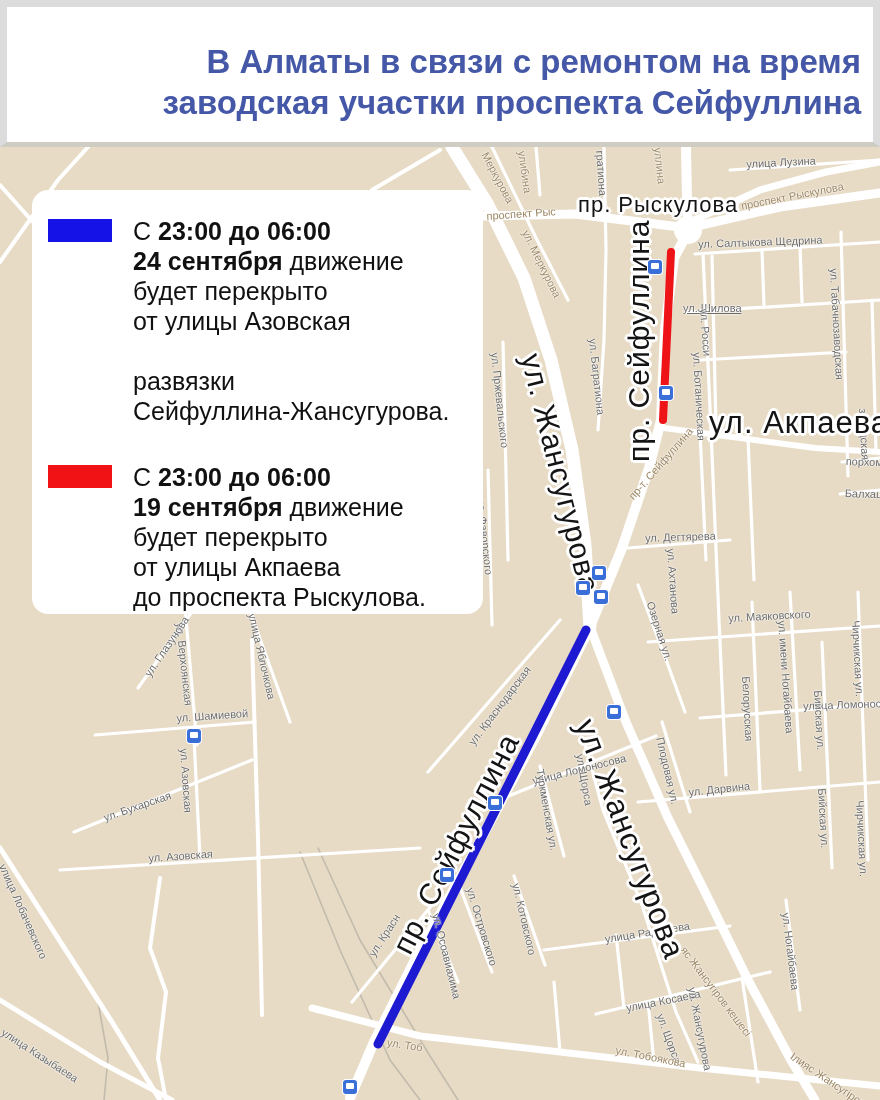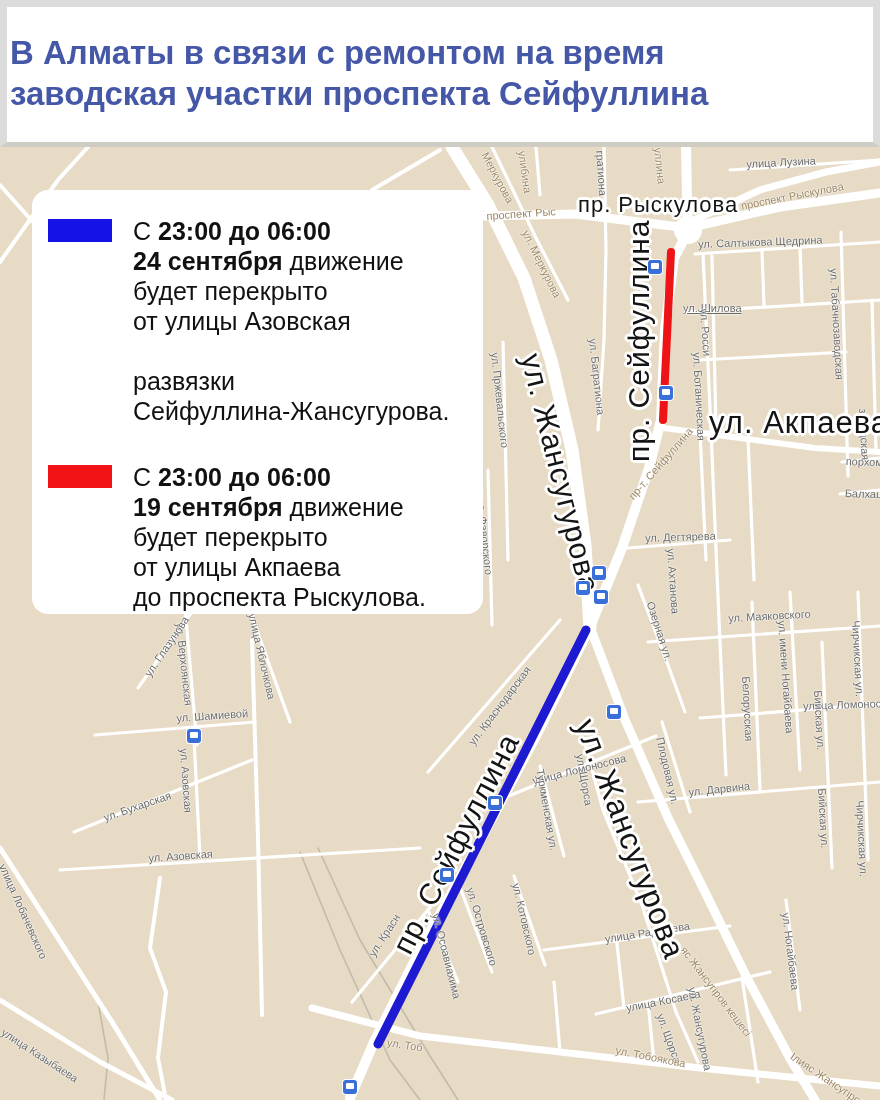--- a/index.html
+++ b/index.html
@@ -4,21 +4,21 @@
 <style>
   html,body{margin:0;padding:0;}
   body{width:880px;height:1100px;position:relative;overflow:hidden;
        font-family:"Liberation Sans","DejaVu Sans",sans-serif;background:#e7dbc5;}
   .page{position:absolute;inset:0;width:880px;height:1100px;}
 
   
   .header{position:absolute;left:0;top:0;width:880px;height:147px;background:#ffffff;
           border-top:7px solid #dcdcdc;border-left:7px solid #dcdcdc;border-right:7px solid #dcdcdc;
           box-sizing:border-box;border-bottom:5px solid #cfccc4;z-index:30;}
-  .title{margin:3px;padding-top:22px;text-align:left;font-weight:bold;
+  .title{margin:12px;padding-top:22px;text-align:right;font-weight:bold;
          font-size:33px;line-height:41px;color:#4557a7;}
 
   
   #map{position:absolute;left:0;top:147px;width:880px;height:953px;background:#e7dbc5;z-index:1;}
   #roads-svg{position:absolute;left:0;top:0;z-index:2;}
   #labels{position:absolute;left:0;top:-147px;width:880px;height:1100px;z-index:6;pointer-events:none;}
 
   .mlab{position:absolute;white-space:nowrap;font-size:11px;color:#6b6b6b;transform-origin:0 0;
         text-shadow:0 0 2px #fff,0 0 2px #fff,0 0 1px #fff;}
   .mlab.b{color:#9c8662;}

